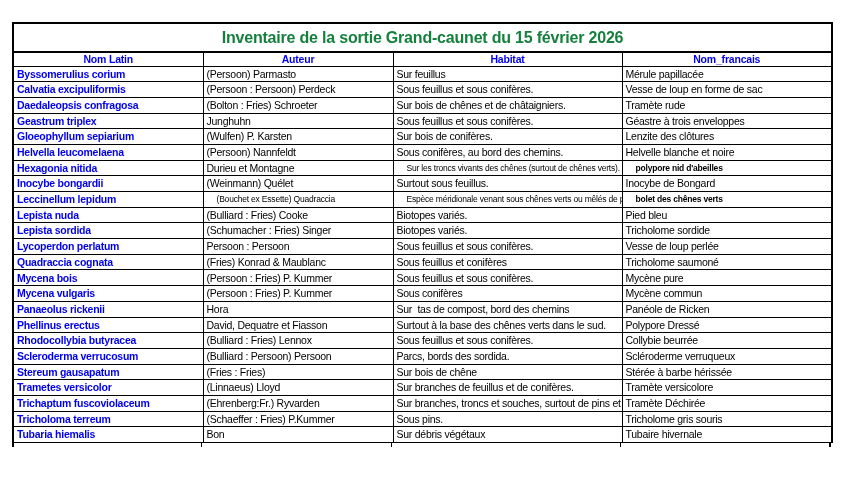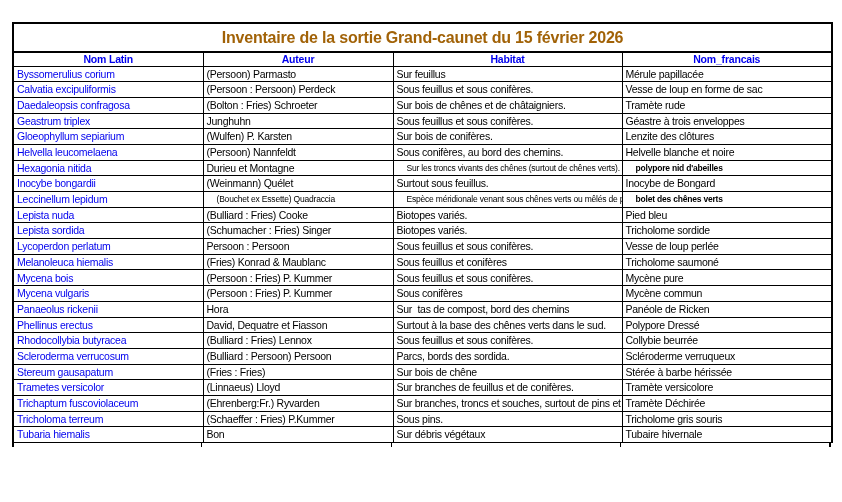--- a/index.html
+++ b/index.html
@@ -12,36 +12,36 @@
   table {
     width:819px; table-layout:fixed; border-collapse:collapse;
     border:2px solid #000; border-bottom:none;
   }
   col.c1 { width:190px; }
   col.c2 { width:190px; }
   col.c3 { width:229px; }
   col.c4 { width:210px; }
   tr.title-row th {
     border:2px solid #000; height:29px;
-    font-size:16px; font-weight:bold; color:#a16207;
+    font-size:16px; font-weight:bold; color:#15803d;
     letter-spacing:-0.2px;
   }
   tr.header-row th {
     border:1px solid #000; border-top:2px solid #000; height:14px;
     font-size:10.5px; font-weight:bold; text-align:center;
     letter-spacing:-0.2px;
   }
   tr.header-row th, td.latin { color:#0000ee; }
   tbody td {
     border:1px solid #000; height:15.7px;
     font-size:10.5px; letter-spacing:-0.25px; line-height:1;
     padding:0 1px 0 3px; white-space:pre; overflow:hidden;
     vertical-align:middle;
   }
-  td.latin { font-weight:normal; }
+  td.latin { font-weight:bold; }
   tbody td.small { font-size:8.5px; letter-spacing:-0.2px;padding-left:13px; }
   tbody td.bold { font-weight:bold; }
   .stub-row { position:relative; width:819px; height:4px; }
   .stub-row i {
     position:absolute; top:0; width:1px; height:4px; background:#000; display:block;
   }
   .stub-row i.edge { width:2px; }
 </style>
 </head>
 <body>
@@ -132,21 +132,21 @@
           <td class="habitat">Biotopes variés.</td>
           <td class="francais">Tricholome sordide</td>
         </tr>
         <tr>
           <td class="latin">Lycoperdon perlatum</td>
           <td class="auteur">Persoon : Persoon</td>
           <td class="habitat">Sous feuillus et sous conifères.</td>
           <td class="francais">Vesse de loup perlée</td>
         </tr>
         <tr>
-          <td class="latin">Melanoleuca hiemalis</td>
+          <td class="latin">Quadraccia cognata</td>
           <td class="auteur">(Fries) Konrad &amp; Maublanc</td>
           <td class="habitat">Sous feuillus et conifères</td>
           <td class="francais">Tricholome saumoné</td>
         </tr>
         <tr>
           <td class="latin">Mycena bois</td>
           <td class="auteur">(Persoon : Fries) P. Kummer</td>
           <td class="habitat">Sous feuillus et sous conifères.</td>
           <td class="francais">Mycène pure</td>
         </tr>

